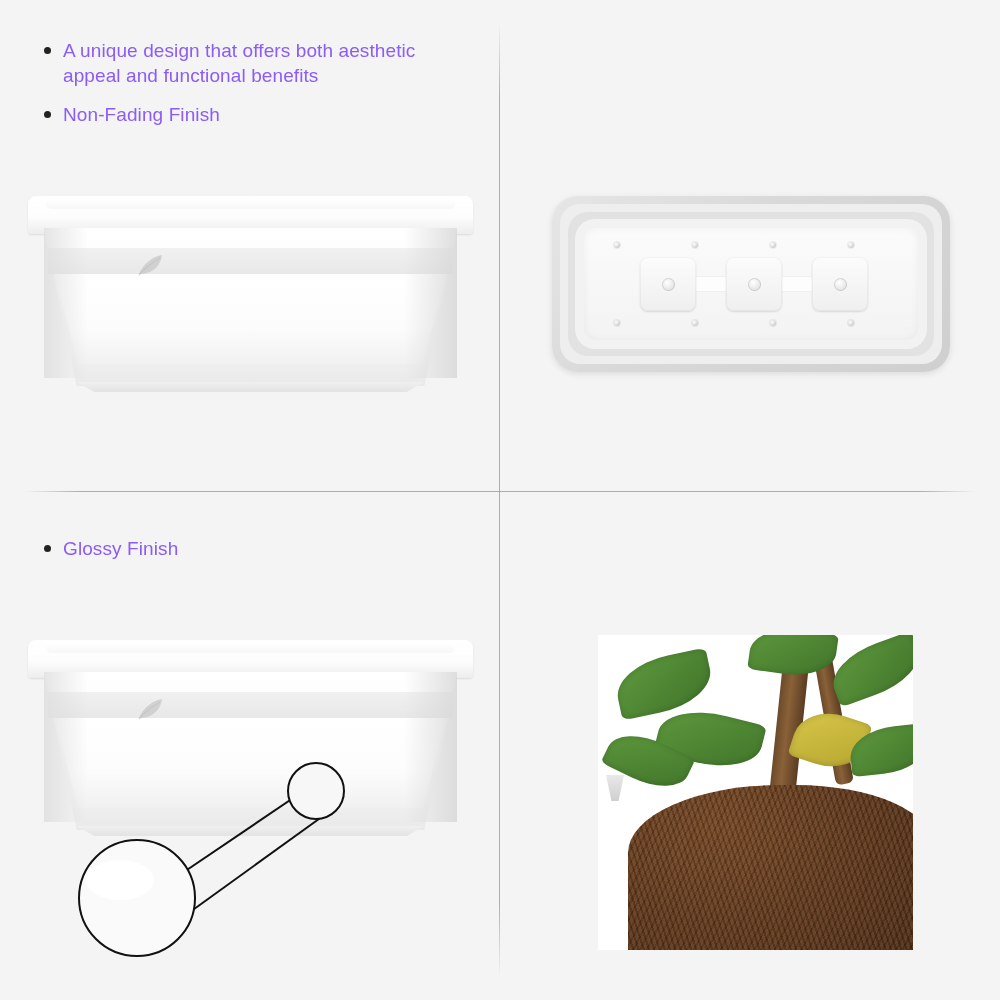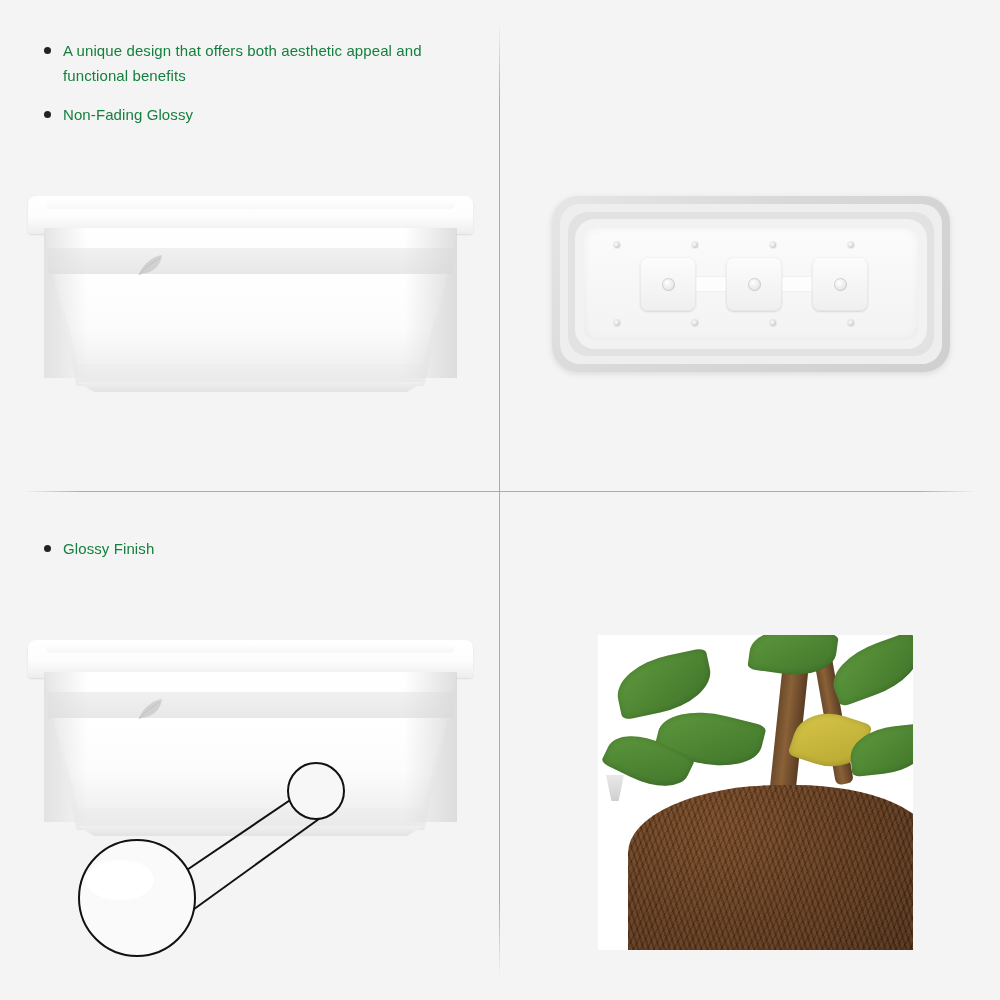--- a/index.html
+++ b/index.html
@@ -66,23 +66,23 @@
   .bullet .dot {
     flex: 0 0 auto;
     width: 7px;
     height: 7px;
     border-radius: 50%;
     background: #222;
     margin-top: 9px;
     margin-right: 12px;
   }
   .bullet .txt {
-    font-size: 15px;
+    font-size: 19px;
     line-height: 25px;
-    color: #15803d;
+    color: #8b5cf6;
     letter-spacing: 0.1px;
   }
 
   
   .planter {
     position: absolute;
   }
   .planter .rim {
     position: absolute;
     left: 0;
@@ -305,21 +305,21 @@
   <div class="grid">
 
     <div class="quadrant q1">
       <div class="bullets">
         <div class="bullet">
           <span class="dot"></span>
           <span class="txt">A unique design that offers both aesthetic appeal and functional benefits</span>
         </div>
         <div class="bullet">
           <span class="dot"></span>
-          <span class="txt">Non-Fading Glossy</span>
+          <span class="txt">Non-Fading Finish</span>
         </div>
       </div>
 
       <div class="planter" style="left:28px; top:196px; width:445px; height:190px;">
         <div class="rim"></div>
         <div class="body"></div>
         <div class="band"></div>
         <div class="lowerface"></div>
         <div class="shade-left"></div>
         <div class="shade-right"></div>

